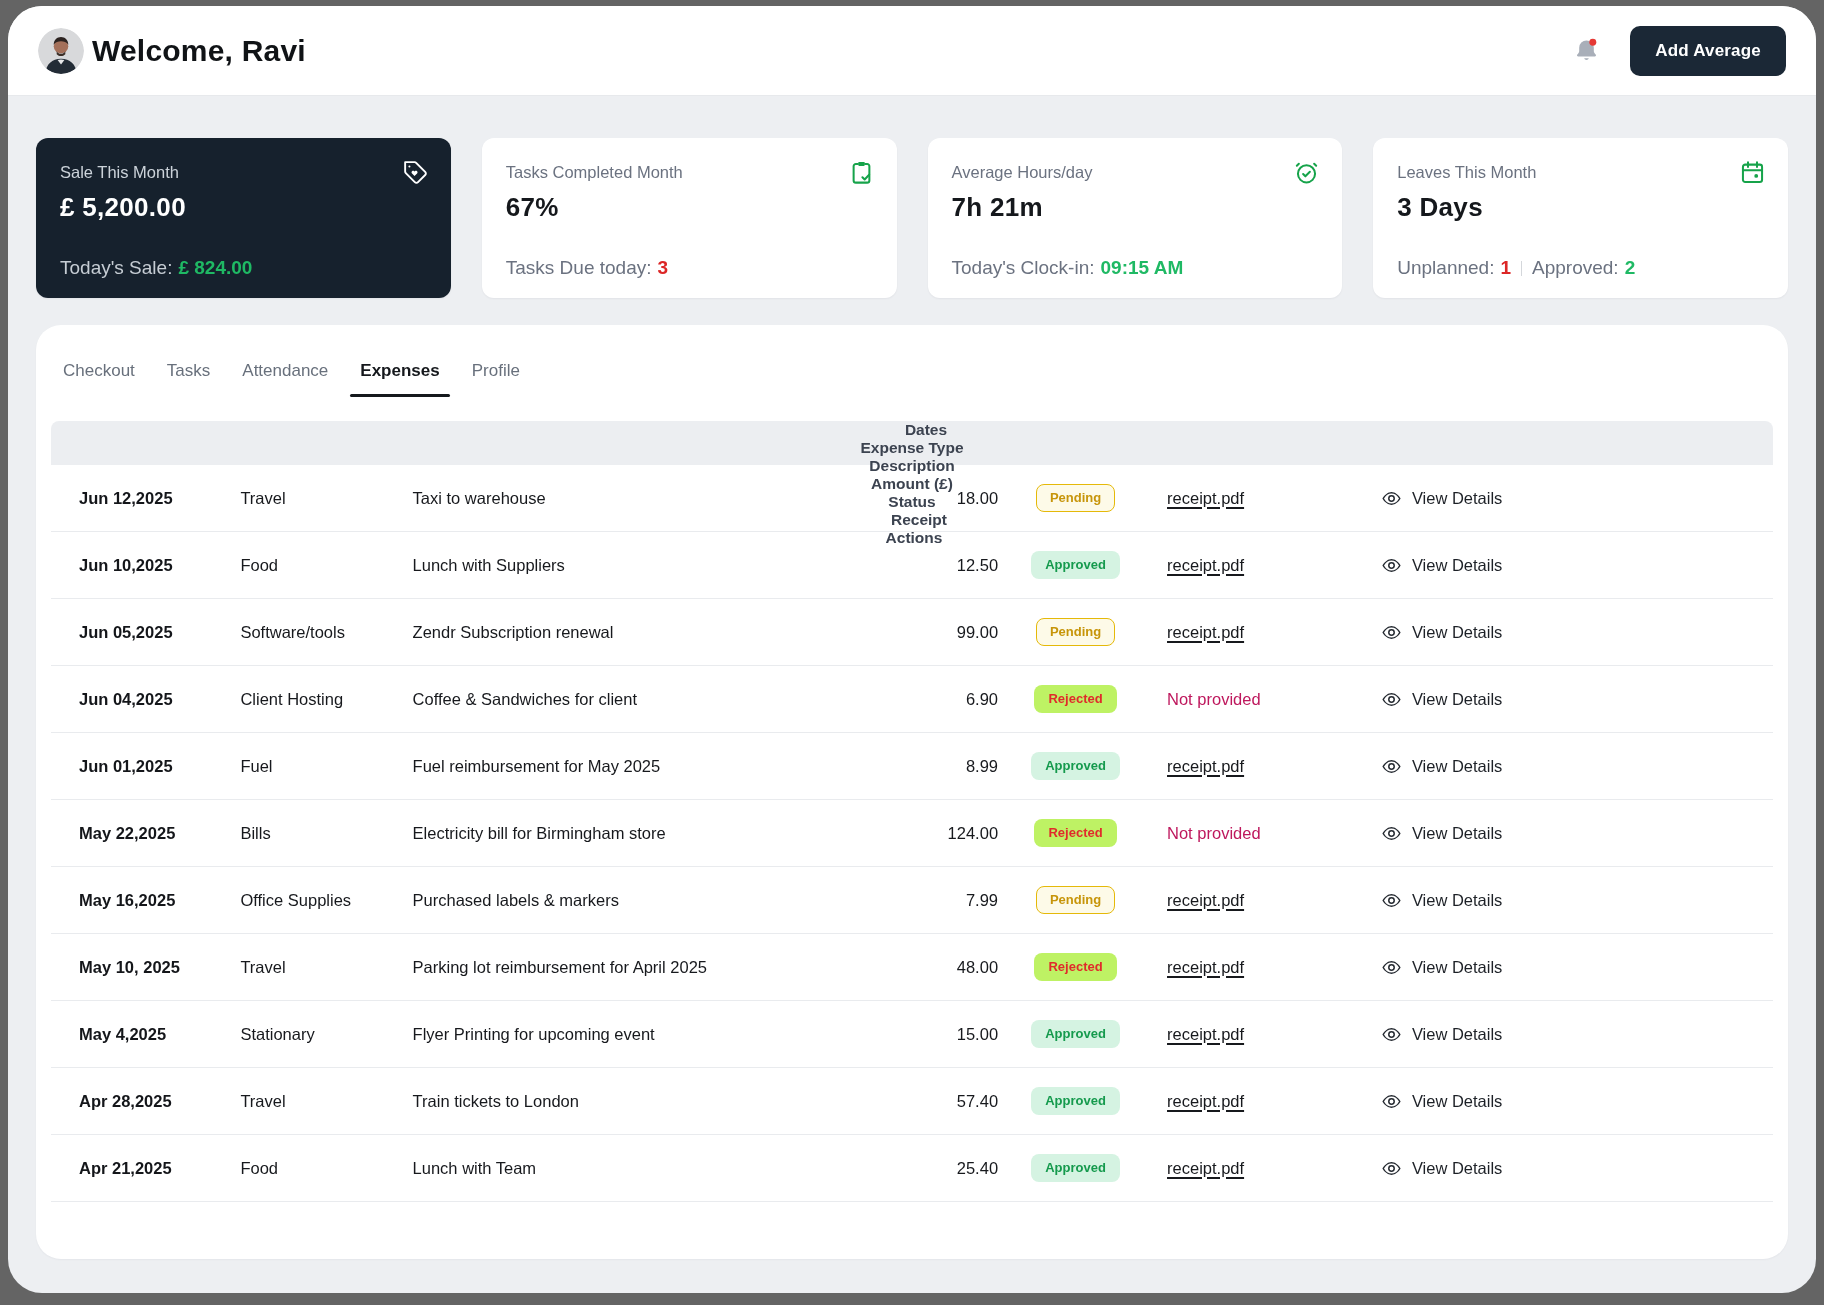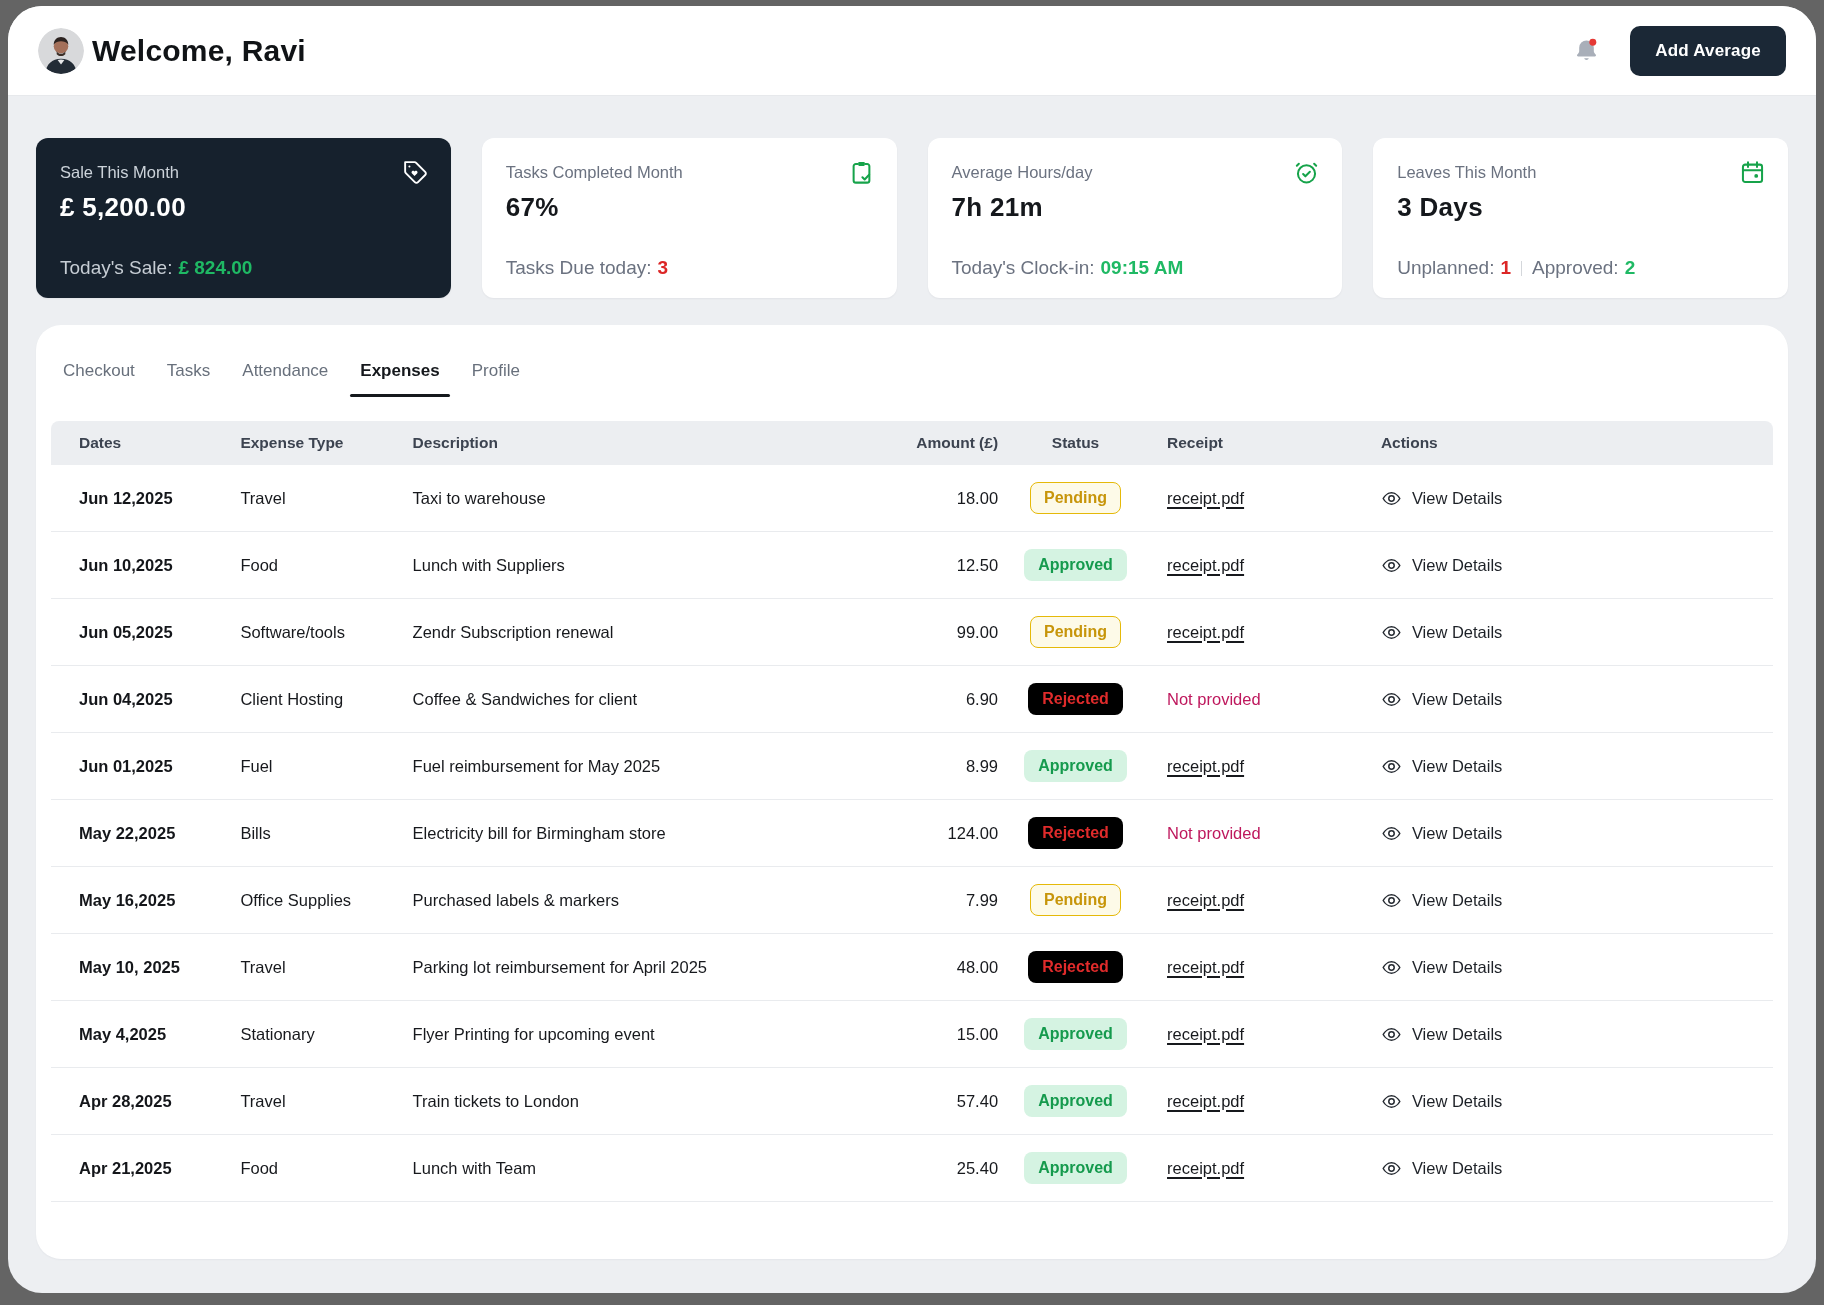--- a/index.html
+++ b/index.html
@@ -52,39 +52,39 @@
   .tab{font-size:17px;color:#68707c;padding-bottom:16px;position:relative;cursor:pointer}
   .tab.active{color:#15181c;font-weight:700}
   .tab.active::after{
     content:"";position:absolute;left:-10px;right:-10px;bottom:0;height:3px;
     background:#15181c;border-radius:2px;
   }
   
   .table{margin-top:24px}
   .thead{
     display:flex;align-items:center;height:44px;background:#eceef1;
-    border-radius:8px 8px 0 0;font-size:15.5px;font-weight:700;color:#3c4350;
+    border-radius:8px 8px 0 0;font-size:15.5px;font-weight:700;color:#3c4350;flex-direction:column;
   }
   .trow{
     display:flex;align-items:center;height:66px;border-bottom:1px solid #e9ebee;
     font-size:16.5px;color:#17191d;background:#fff;
   }
   .cell{box-sizing:border-box}
   .c1{flex:0 0 11%;padding-left:28px}
   .trow .c1{font-weight:600;color:#14161a}
   .c2{flex:0 0 10%}
   .c3{flex:0 0 27%}
   .c4{flex:0 0 7%;text-align:right}
   .c5{flex:0 0 9%;display:flex;justify-content:center}
   .c6{flex:0 0 13%;padding-left:14px}
   .c7{flex:0 0 23%;display:flex;align-items:center;padding-left:4px}
-  .badge{font-size:16px;font-weight:700;padding:6px 13px;border-radius:8px;line-height:1.1;border:1.5px solid transparent}
+  .badge{font-size:13px;font-weight:700;padding:6px 13px;border-radius:8px;line-height:1.1;border:1.5px solid transparent}
   .badge.pending{color:#c7950a;background:#fdfae8;border-color:#e5b909}
   .badge.approved{color:#159a4d;background:#d5f3e2}
-  .badge.rejected{color:#e02b2b;background:#000000}
+  .badge.rejected{color:#e02b2b;background:#bef264}
   .receipt-link{color:#17191d;text-decoration:underline;text-underline-offset:3px;text-decoration-thickness:1.5px;cursor:pointer}
   .receipt-none{color:#be185d}
   .view-details{display:flex;align-items:center;gap:10px;cursor:pointer;color:#1d2127}
   .view-label{font-size:16.5px}
 </style>
 </head>
 <body>
 
 <div class="frame">
 

